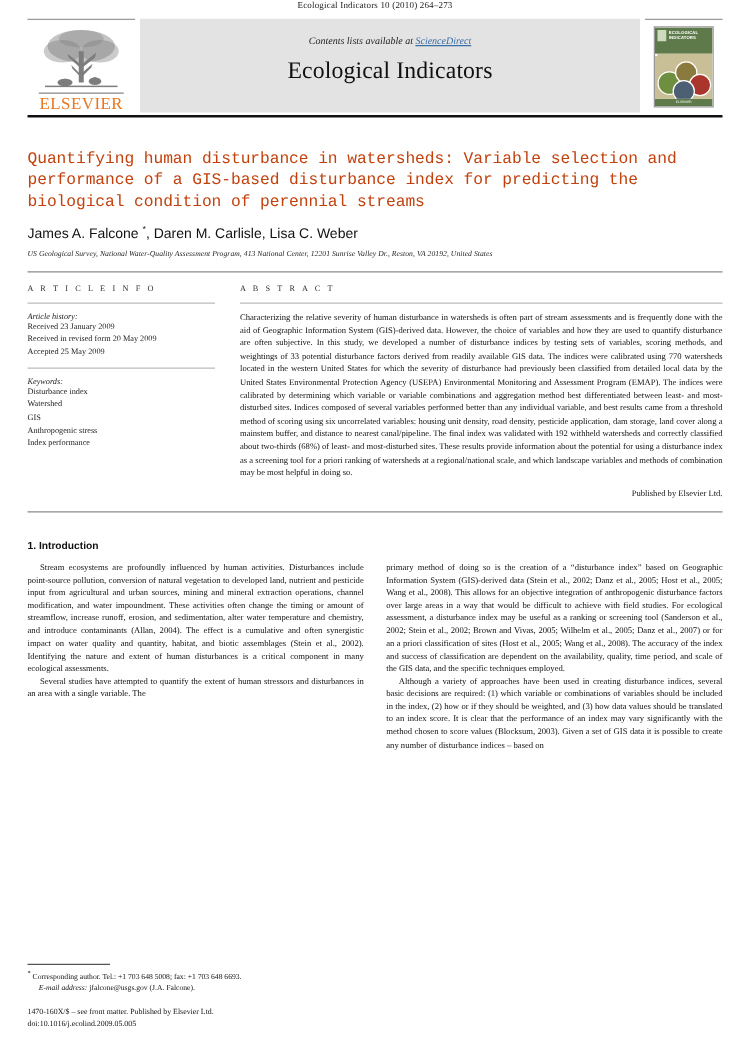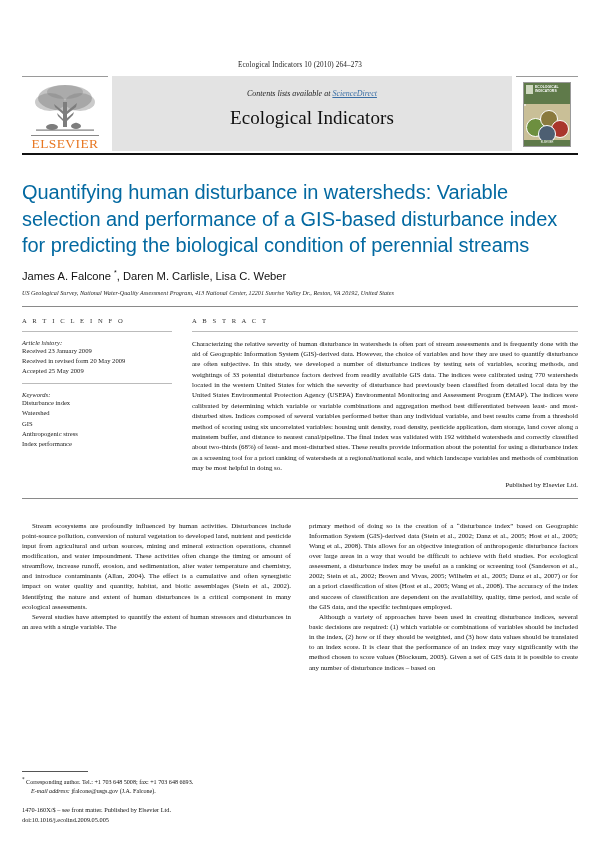--- a/index.html
+++ b/index.html
@@ -21,21 +21,20 @@
     box-sizing: border-box;
     padding: 0 22px;
   }
 
   
   .running-head {
     text-align: center;
     font-size: 7.2px;
     letter-spacing: 0.15px;
     color: #1a1a1a;
-    padding-top: 61px;
     font-family: "Liberation Serif", serif;
   }
 
   
   .banner {
     margin-top: 7px;
     display: flex;
     align-items: stretch;
     height: 75px;
   }
@@ -163,25 +162,25 @@
     line-height: 6px;
     font-family: "Liberation Sans", sans-serif;
   }
   .rule-thick {
     border-top: 2.6px solid #111;
     margin-top: 2px;
   }
 
   
   .title {
-    font-size: 20px;
+    font-size: 13px;
     line-height: 1.33;
-    color: #0369a1;
+    color: #c2410c;
     margin-top: 24px;
-    font-family: Liberation Sans, sans-serif;
+    font-family: Liberation Mono, monospace;
     letter-spacing: -0.05px;
   }
   .authors {
     font-size: 11.2px;
     margin-top: 10px;
     color: #111;
     font-family: Liberation Sans, sans-serif;
   }
   .authors sup {
     font-size: 7px;
@@ -412,20 +411,21 @@
       <div class="sec-head">A B S T R A C T</div>
       <div class="hr-light"></div>
       <div class="abs-text">Characterizing the relative severity of human disturbance in watersheds is often part of stream assessments and is frequently done with the aid of Geographic Information System (GIS)-derived data. However, the choice of variables and how they are used to quantify disturbance are often subjective. In this study, we developed a number of disturbance indices by testing sets of variables, scoring methods, and weightings of 33 potential disturbance factors derived from readily available GIS data. The indices were calibrated using 770 watersheds located in the western United States for which the severity of disturbance had previously been classified from detailed local data by the United States Environmental Protection Agency (USEPA) Environmental Monitoring and Assessment Program (EMAP). The indices were calibrated by determining which variable or variable combinations and aggregation method best differentiated between least- and most-disturbed sites. Indices composed of several variables performed better than any individual variable, and best results came from a threshold method of scoring using six uncorrelated variables: housing unit density, road density, pesticide application, dam storage, land cover along a mainstem buffer, and distance to nearest canal/pipeline. The final index was validated with 192 withheld watersheds and correctly classified about two-thirds (68%) of least- and most-disturbed sites. These results provide information about the potential for using a disturbance index as a screening tool for a priori ranking of watersheds at a regional/national scale, and which landscape variables and methods of combination may be most helpful in doing so.</div>
       <div class="abs-pub">Published by Elsevier Ltd.</div>
     </div>
   </div>
 
   <div class="rule-bottom"></div>
 
   <div class="body-sec">
+    <div class="h1">1. Introduction</div>
     <div class="cols">
       <div class="col">
         <p class="ptxt">Stream ecosystems are profoundly influenced by human activities. Disturbances include point-source pollution, conversion of natural vegetation to developed land, nutrient and pesticide input from agricultural and urban sources, mining and mineral extraction operations, channel modification, and water impoundment. These activities often change the timing or amount of streamflow, increase runoff, erosion, and sedimentation, alter water temperature and chemistry, and introduce contaminants (Allan, 2004). The effect is a cumulative and often synergistic impact on water quality and quantity, habitat, and biotic assemblages (Stein et al., 2002). Identifying the nature and extent of human disturbances is a critical component in many ecological assessments.</p>
         <p class="ptxt">Several studies have attempted to quantify the extent of human stressors and disturbances in an area with a single variable. The</p>
       </div>
       <div class="col">
         <p class="ptxt noind">primary method of doing so is the creation of a “disturbance index” based on Geographic Information System (GIS)-derived data (Stein et al., 2002; Danz et al., 2005; Host et al., 2005; Wang et al., 2008). This allows for an objective integration of anthropogenic disturbance factors over large areas in a way that would be difficult to achieve with field studies. For ecological assessment, a disturbance index may be useful as a ranking or screening tool (Sanderson et al., 2002; Stein et al., 2002; Brown and Vivas, 2005; Wilhelm et al., 2005; Danz et al., 2007) or for an a priori classification of sites (Host et al., 2005; Wang et al., 2008). The accuracy of the index and success of classification are dependent on the availability, quality, time period, and scale of the GIS data, and the specific techniques employed.</p>
         <p class="ptxt">Although a variety of approaches have been used in creating disturbance indices, several basic decisions are required: (1) which variable or combinations of variables should be included in the index, (2) how or if they should be weighted, and (3) how data values should be translated to an index score. It is clear that the performance of an index may vary significantly with the method chosen to score values (Blocksum, 2003). Given a set of GIS data it is possible to create any number of disturbance indices – based on</p>
       </div>
     </div>

